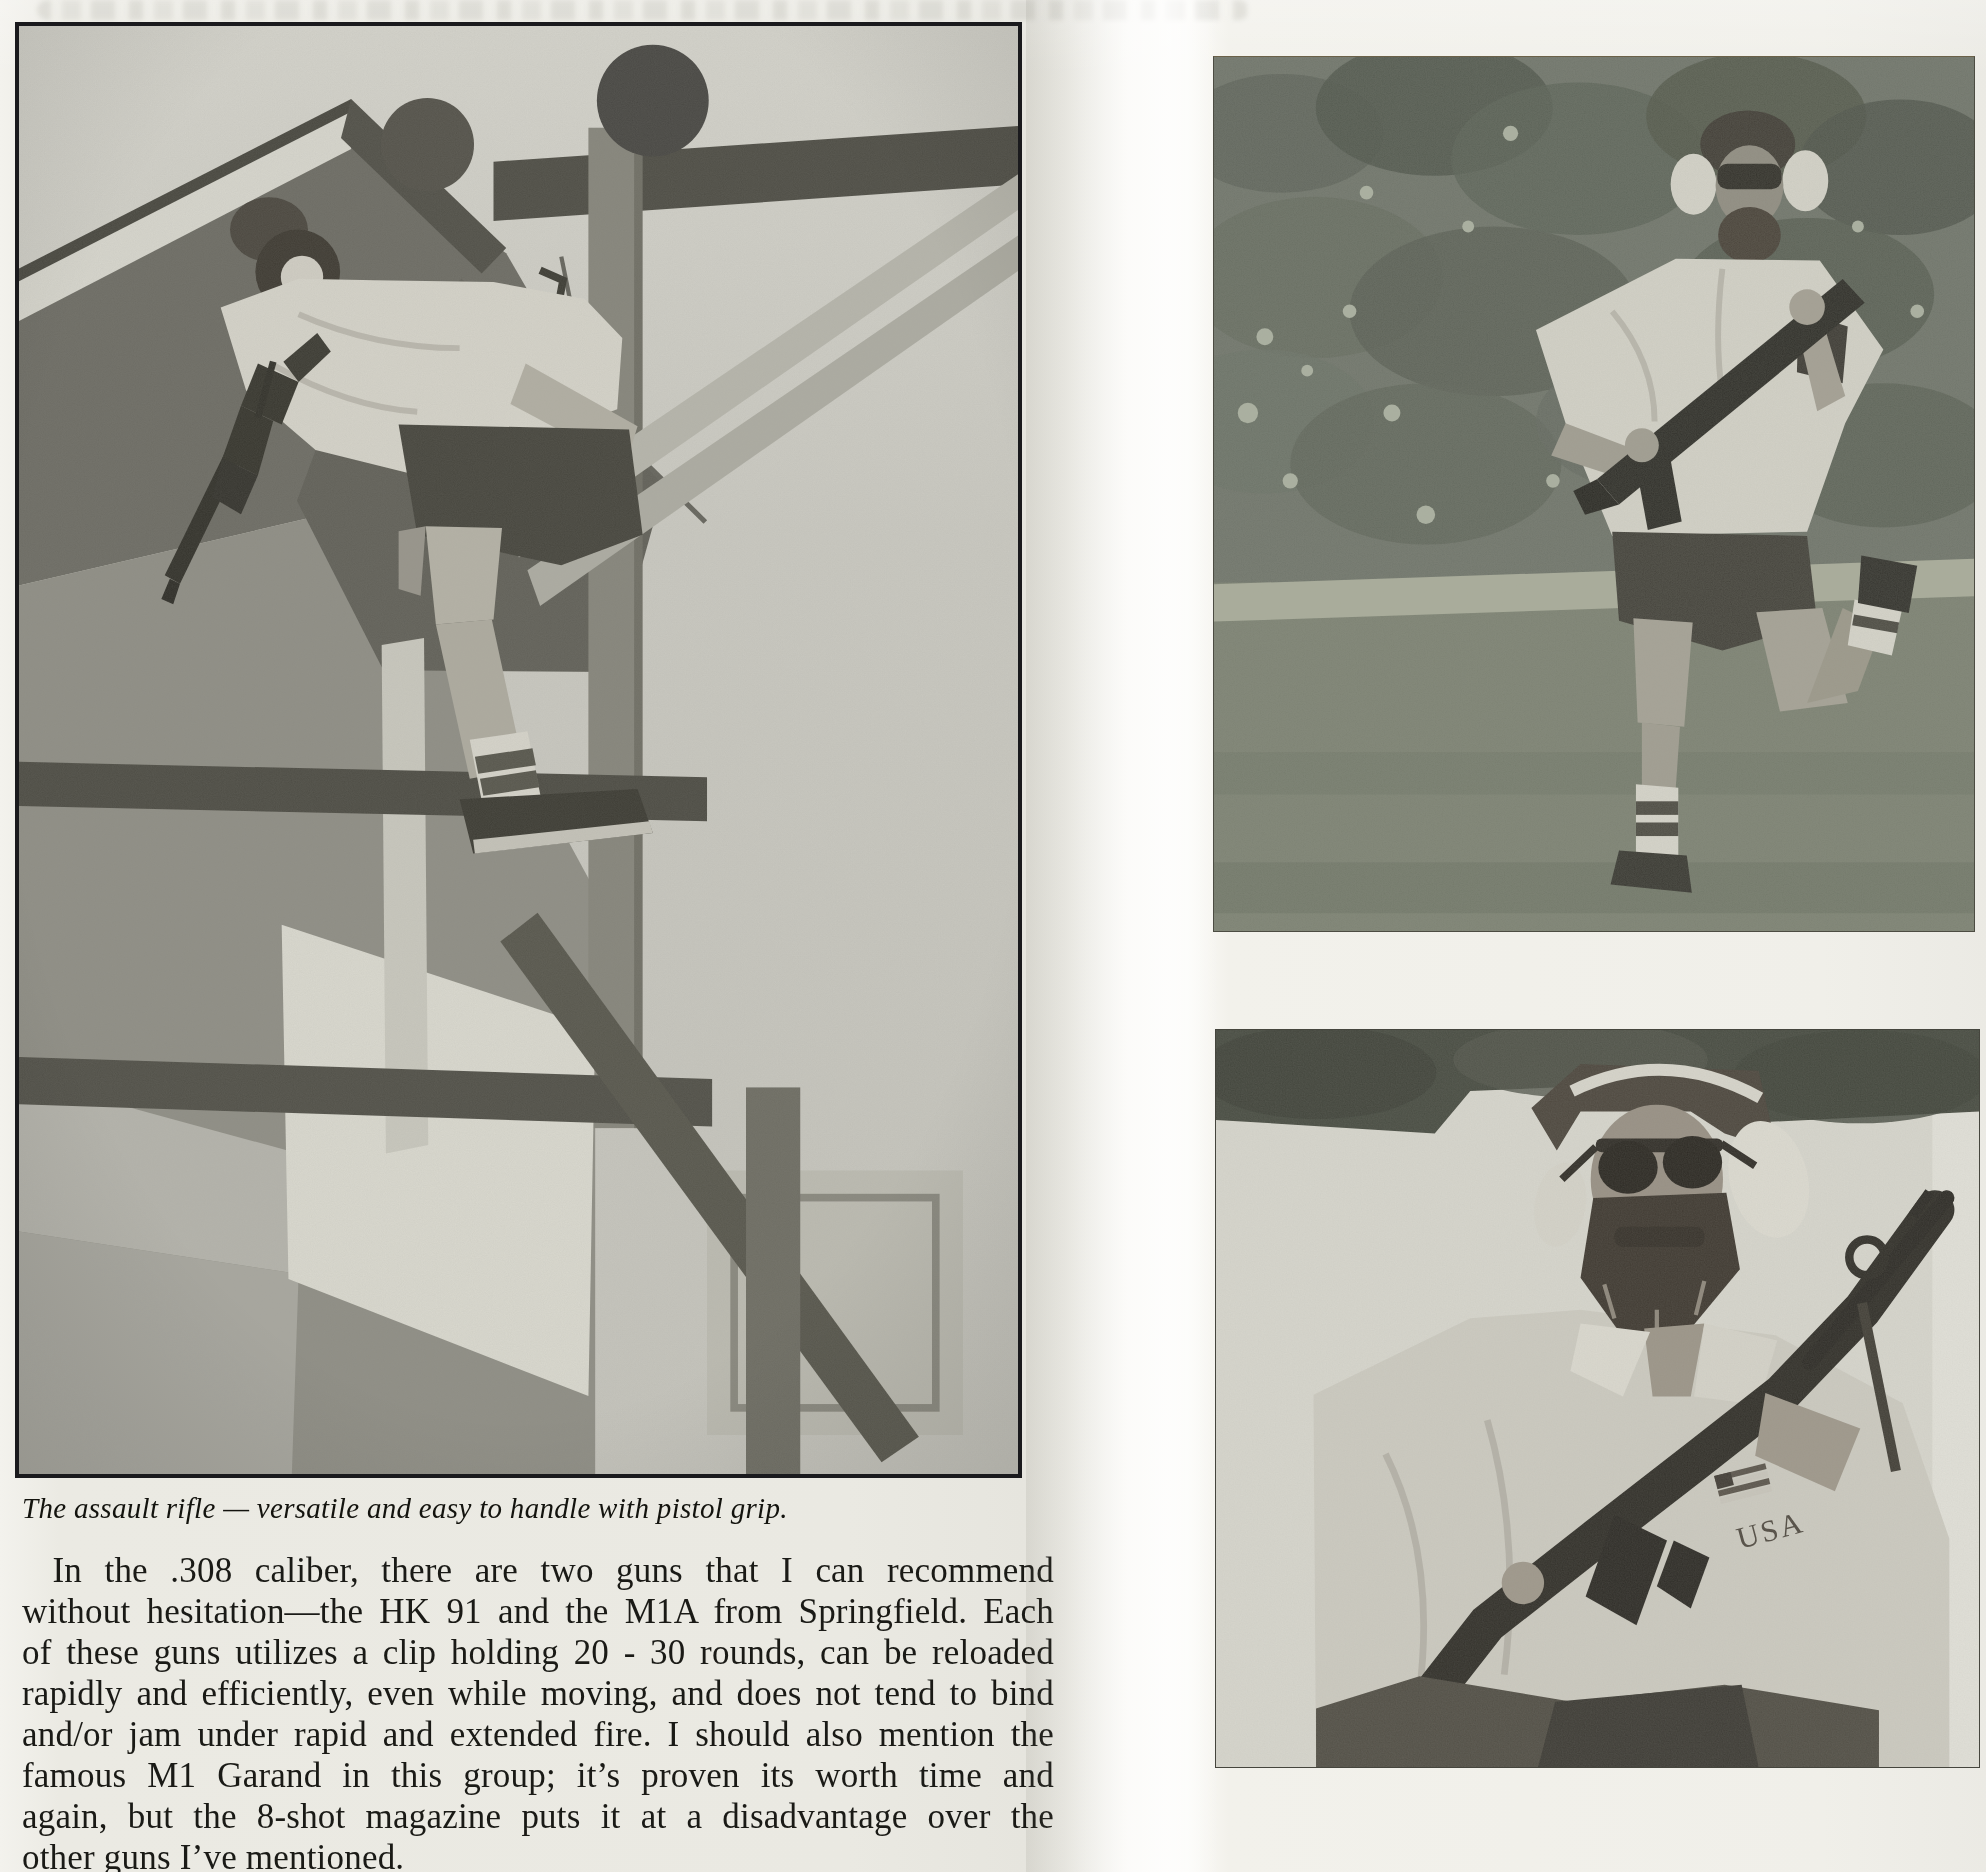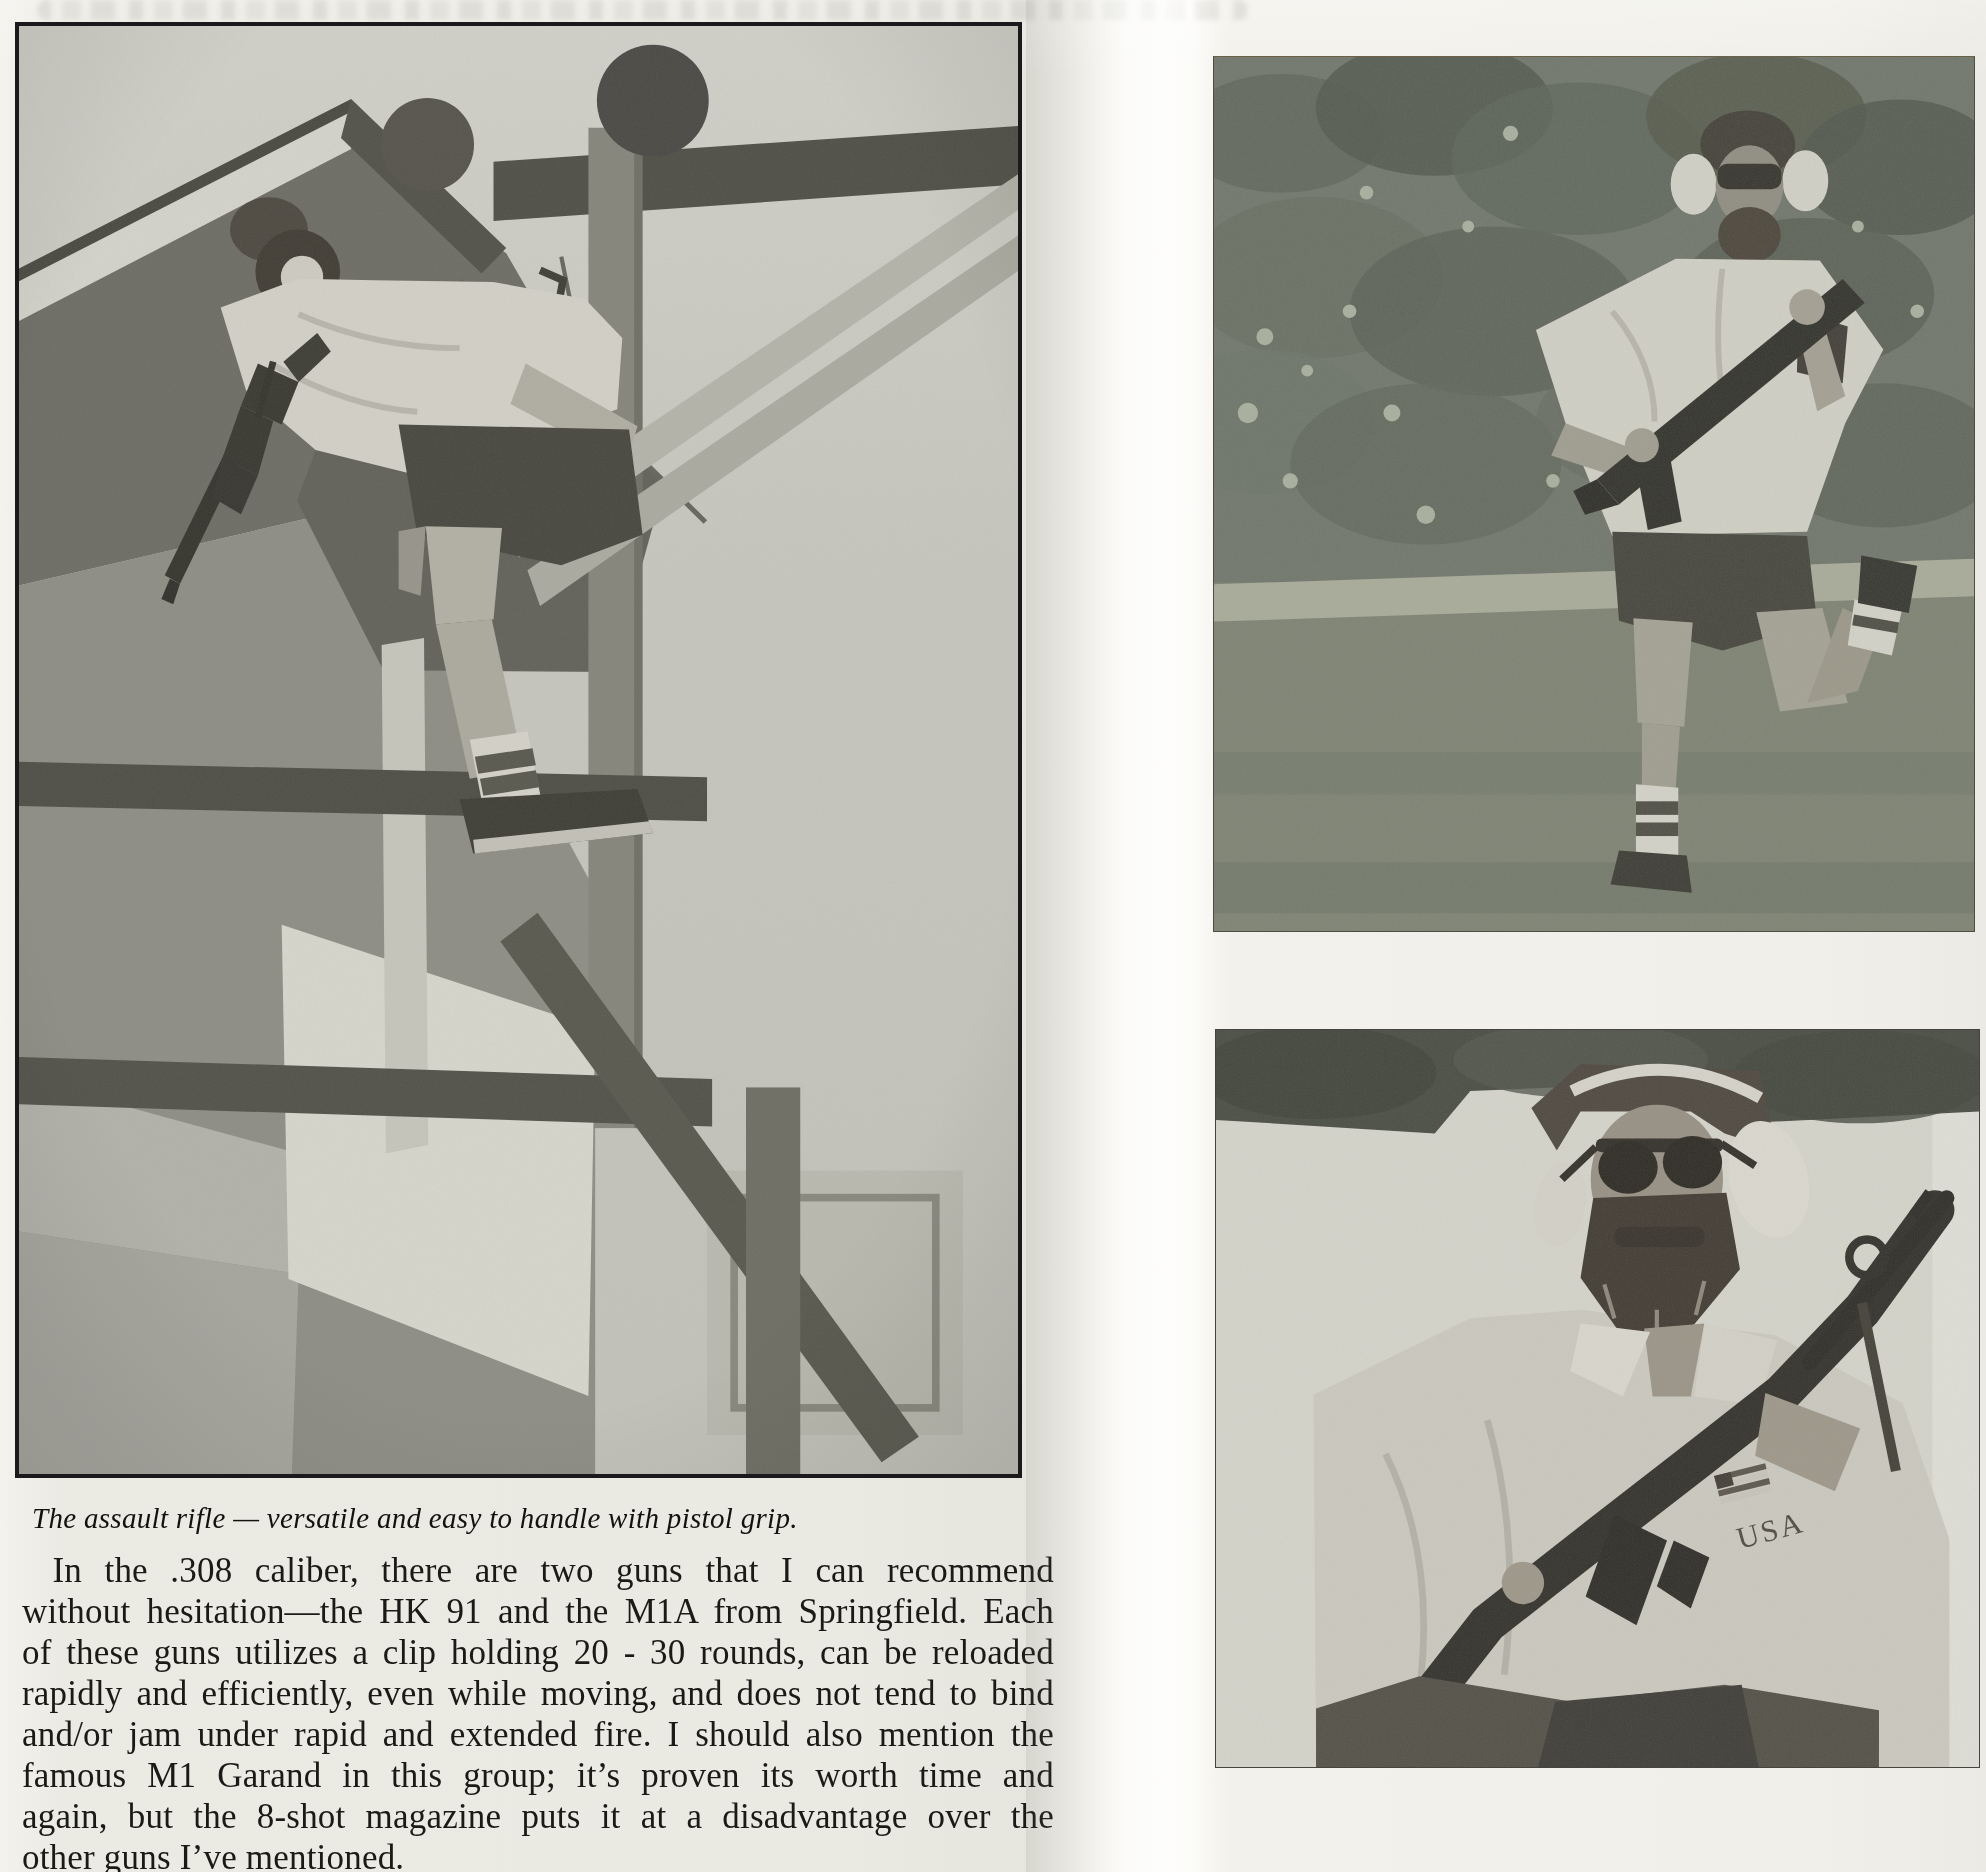--- a/index.html
+++ b/index.html
@@ -28,21 +28,21 @@
     border-radius:10.2px;
   }
   .photo-frame{
     position:absolute;left:15.3px;top:22px;margin:0;
     width:999px;height:1448px;
     border:4.2px solid #1a1a1d;
     background:#cfcec6;
   }
   .photo-frame svg{display:block;width:100%;height:100%;}
   .caption{
-    position:absolute;left:22px;top:1490px;width:1017px;margin:10px;
+    position:absolute;left:22px;top:1490px;width:1017px;margin:0;
     font:italic 29px/37px "Liberation Serif","DejaVu Serif",serif;
     color:#13130e;letter-spacing:0.3px;white-space:nowrap;
   }
   .bodytext{position:absolute;left:22px;top:1550px;width:1032px;color:#1a1a16;}
   .bt-line{
     width:1032px;height:41px;overflow:visible;
     font:400 35px/41px "Liberation Serif","DejaVu Serif",serif;
     text-align:justify;text-align-last:justify;white-space:nowrap;
     letter-spacing:0.2px;
   }

